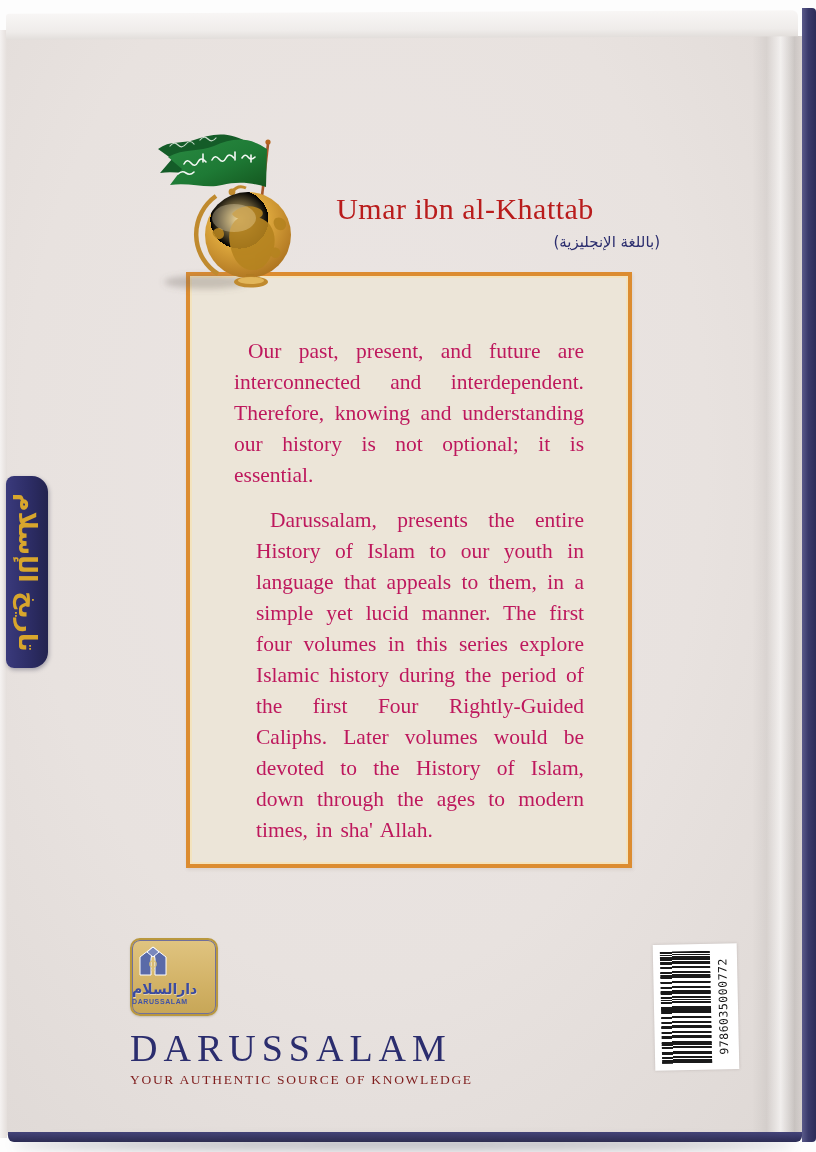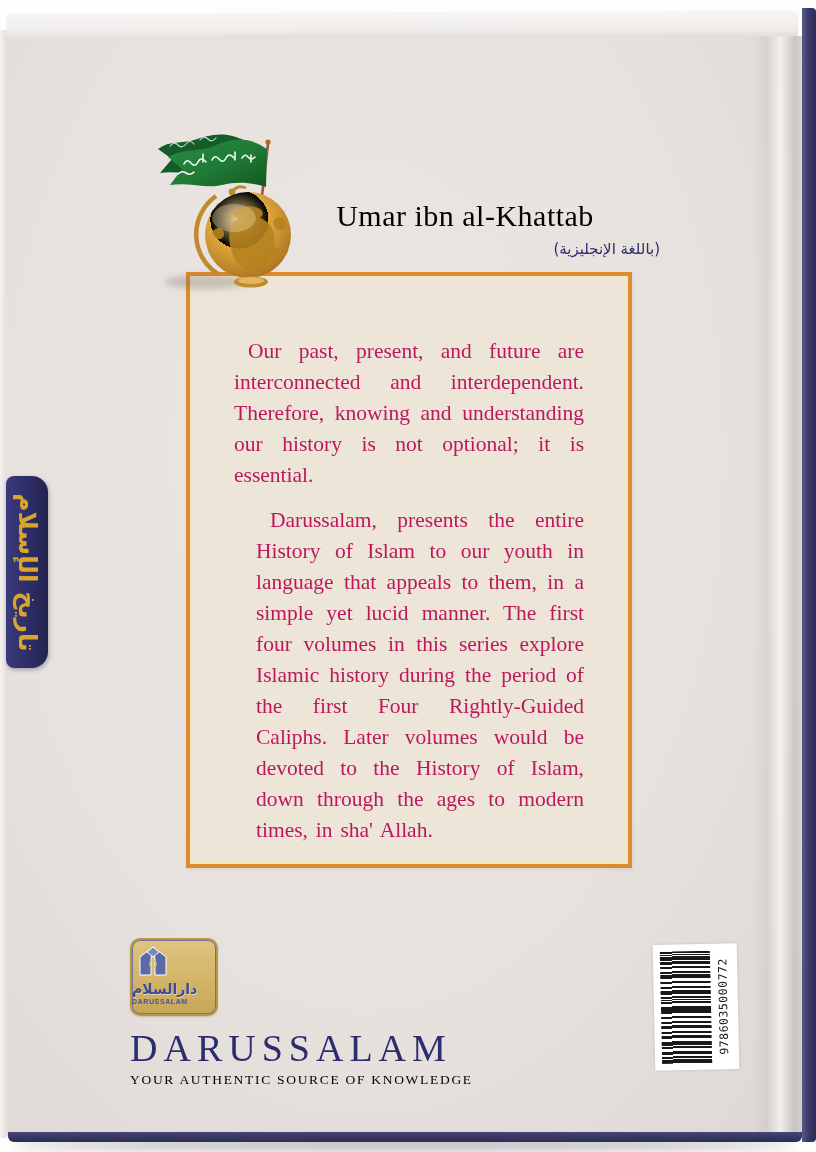--- a/index.html
+++ b/index.html
@@ -34,21 +34,21 @@
     background:linear-gradient(90deg,#3a3a7c 0%,#2d2d66 55%,#23234f 100%);
     border-radius:8px 16px 16px 8px;
     display:flex; align-items:center; justify-content:center;
     box-shadow:1px 2px 4px rgba(40,40,70,0.35); }
   .spine-tab .vtext { transform:rotate(90deg); white-space:nowrap;
     font-family:"DejaVu Sans", sans-serif; font-weight:bold; font-size:25px;
     color:#d8a62c; letter-spacing:1px; }
 
   
   .title-block { position:absolute; left:270px; top:192px; width:390px; text-align:center; }
-  .book-title { font-size:30px; font-weight:normal; color:#000000; letter-spacing:0.5px;margin-top:7px; }
+  .book-title { font-size:30px; font-weight:normal; color:#b91c1c; letter-spacing:0.5px; }
   .book-subtitle { margin-top:7px; font-family:"DejaVu Sans", sans-serif;
     font-size:15px; color:#2b2d6e;text-align:right; }
 
   
   .synopsis-box { position:absolute; left:186px; top:272px; width:446px; height:596px;
     background:#ece5d8; border:4px solid #dc8c30;
     box-shadow:inset 0 0 0 2px rgba(250,225,170,0.55), 1px 2px 3px rgba(120,100,80,0.12);
     padding:60px 44px 0 44px; }
   .synopsis-box p { font-size:21.5px; line-height:31px; color:#be185d;
     text-align:justify; text-indent:14px; word-spacing:2.5px; }
@@ -64,21 +64,21 @@
     border:2px solid #b9983f; border-radius:10px;
     box-shadow:inset 0 0 0 1px #70709c, 0 1px 2px rgba(100,85,50,0.25);
     padding-top:5px; }
   .logo-badge .logo-arabic { font-family:"DejaVu Sans", sans-serif; font-weight:bold;
     font-size:14px; color:#3b4ba0; line-height:15px; margin-top:1px;
     text-shadow:0.5px 0.5px 0 rgba(255,255,255,0.5); }
   .logo-badge .logo-caption { font-family:"Liberation Sans", sans-serif; font-weight:bold;
     font-size:7px; color:#4053a8; letter-spacing:0.6px; margin-top:1px; }
   .publisher-name { margin-top:10px; font-size:38px; color:#2b2d6e;
     letter-spacing:6px; font-weight:normal; }
-  .publisher-tagline { margin-top:2px; font-size:13.5px; color:#000000; letter-spacing:1.7px;font-family:Liberation Serif, serif; }
+  .publisher-tagline { margin-top:2px; font-size:13.5px; color:#7f1d1d; letter-spacing:1.7px;font-family:Liberation Serif, serif; }
 
   
   .barcode { position:absolute; left:654px; top:944px; width:84px; height:126px;
     background:#fff; transform:rotate(-1.2deg);
     box-shadow:0 0 3px rgba(90,80,80,0.25); }
   .barcode .bars { position:absolute; left:7px; top:7px; width:50px; height:112px;
     background:
       repeating-linear-gradient(180deg, #191919 0px, #191919 2px, rgba(0,0,0,0) 2px, rgba(0,0,0,0) 5px),
       repeating-linear-gradient(180deg, rgba(0,0,0,0) 0px, rgba(0,0,0,0) 3px, #191919 3px, #191919 4px, rgba(0,0,0,0) 4px, rgba(0,0,0,0) 9px),
       repeating-linear-gradient(180deg, rgba(0,0,0,0) 0px, rgba(0,0,0,0) 6px, #191919 6px, #191919 9px, rgba(0,0,0,0) 9px, rgba(0,0,0,0) 17px); }

